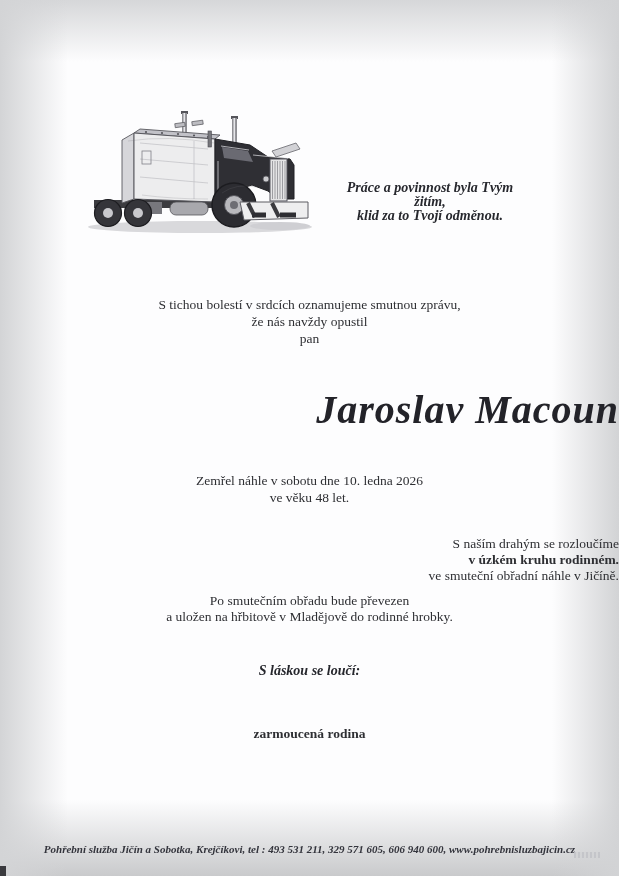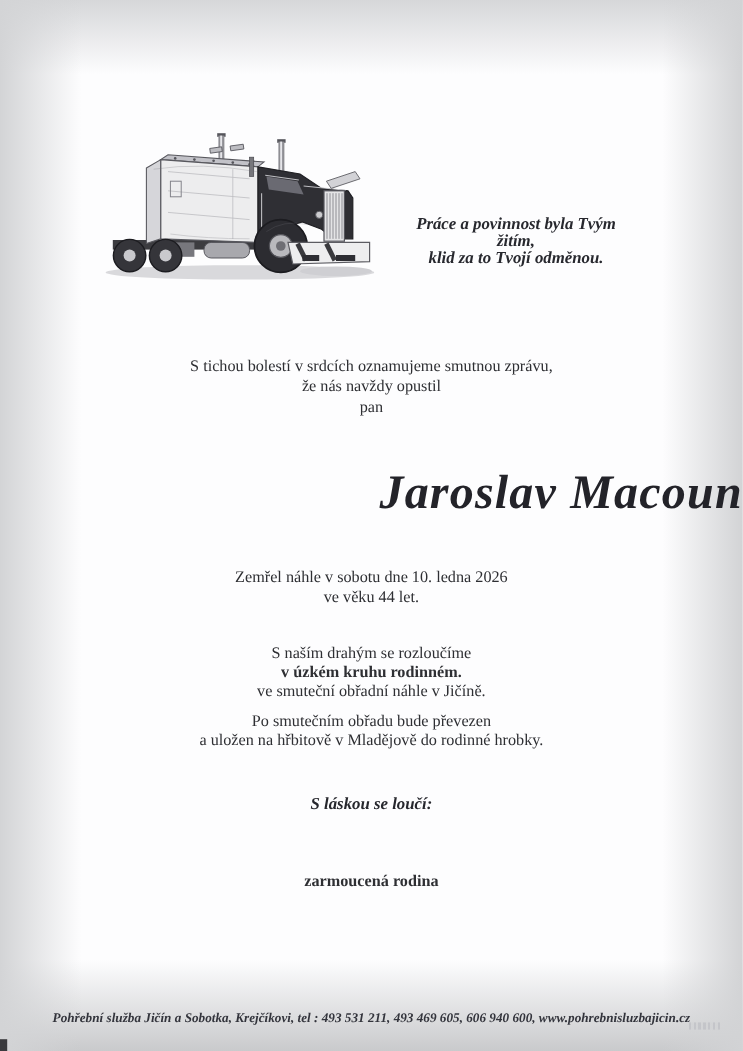--- a/index.html
+++ b/index.html
@@ -19,21 +19,21 @@
     position:absolute; left:330px; top:181px; width:200px;
     text-align:center; font-size:14px; line-height:14px;
     font-weight:bold; font-style:italic; color:#27282e;
   }
   .announce { top:296px; font-size:13.5px; line-height:17px; }
   .name-line {
     top:386px; font-size:40px; font-weight:bold; font-style:italic;
     letter-spacing:1px; color:#232329;text-align:right;
   }
   .death { top:472px; font-size:13.5px; line-height:17px; }
-  .farewell { top:536px; font-size:13.5px; line-height:16px; }
+  .farewell { top:536px; font-size:13.5px; line-height:16px;text-align:right; }
   .farewell .b { font-weight:bold; }
   .transfer { top:593px; font-size:13.5px; line-height:16px; }
   .closing-sal { top:663px; font-size:14px; font-weight:bold; font-style:italic; color:#26272d; }
   .closing-sig { top:694px; font-size:13.5px; font-weight:bold;margin-top:32px; }
   .footer {
     top:843px; font-size:11px; font-weight:bold; font-style:italic; color:#33343c;
   }
   .truck { position:absolute; left:82px; top:98px; width:230px; height:142px; }
   .artifact-right {
     position:absolute; left:574px; top:852px; width:26px; height:6px;
@@ -141,34 +141,34 @@
   <div class="center announce">
     <div>S tichou bolestí v srdcích oznamujeme smutnou zprávu,</div>
     <div>že nás navždy opustil</div>
     <div>pan</div>
   </div>
 
   <div class="center name-line">Jaroslav Macoun</div>
 
   <div class="center death">
     <div>Zemřel náhle v sobotu dne 10. ledna 2026</div>
-    <div>ve věku 44 let.</div>
+    <div>ve věku 48 let.</div>
   </div>
 
   <div class="center farewell">
     <div>S naším drahým se rozloučíme</div>
     <div class="b">v úzkém kruhu rodinném.</div>
     <div>ve smuteční obřadní náhle v Jičíně.</div>
   </div>
 
   <div class="center transfer">
     <div>Po smutečním obřadu bude převezen</div>
     <div>a uložen na hřbitově v Mladějově do rodinné hrobky.</div>
   </div>
 
   <div class="center closing-sal">S láskou se loučí:</div>
   <div class="center closing-sig">zarmoucená rodina</div>
 
-  <div class="center footer">Pohřební služba Jičín a Sobotka, Krejčíkovi, tel : 493 531 211, 493 469 605, 606 940 600, www.pohrebnisluzbajicin.cz</div>
+  <div class="center footer">Pohřební služba Jičín a Sobotka, Krejčíkovi, tel : 493 531 211, 329 571 605, 606 940 600, www.pohrebnisluzbajicin.cz</div>
 
   <div class="artifact-right"></div>
   <div class="artifact-left"></div>
 </div>
 
 </body></html>

